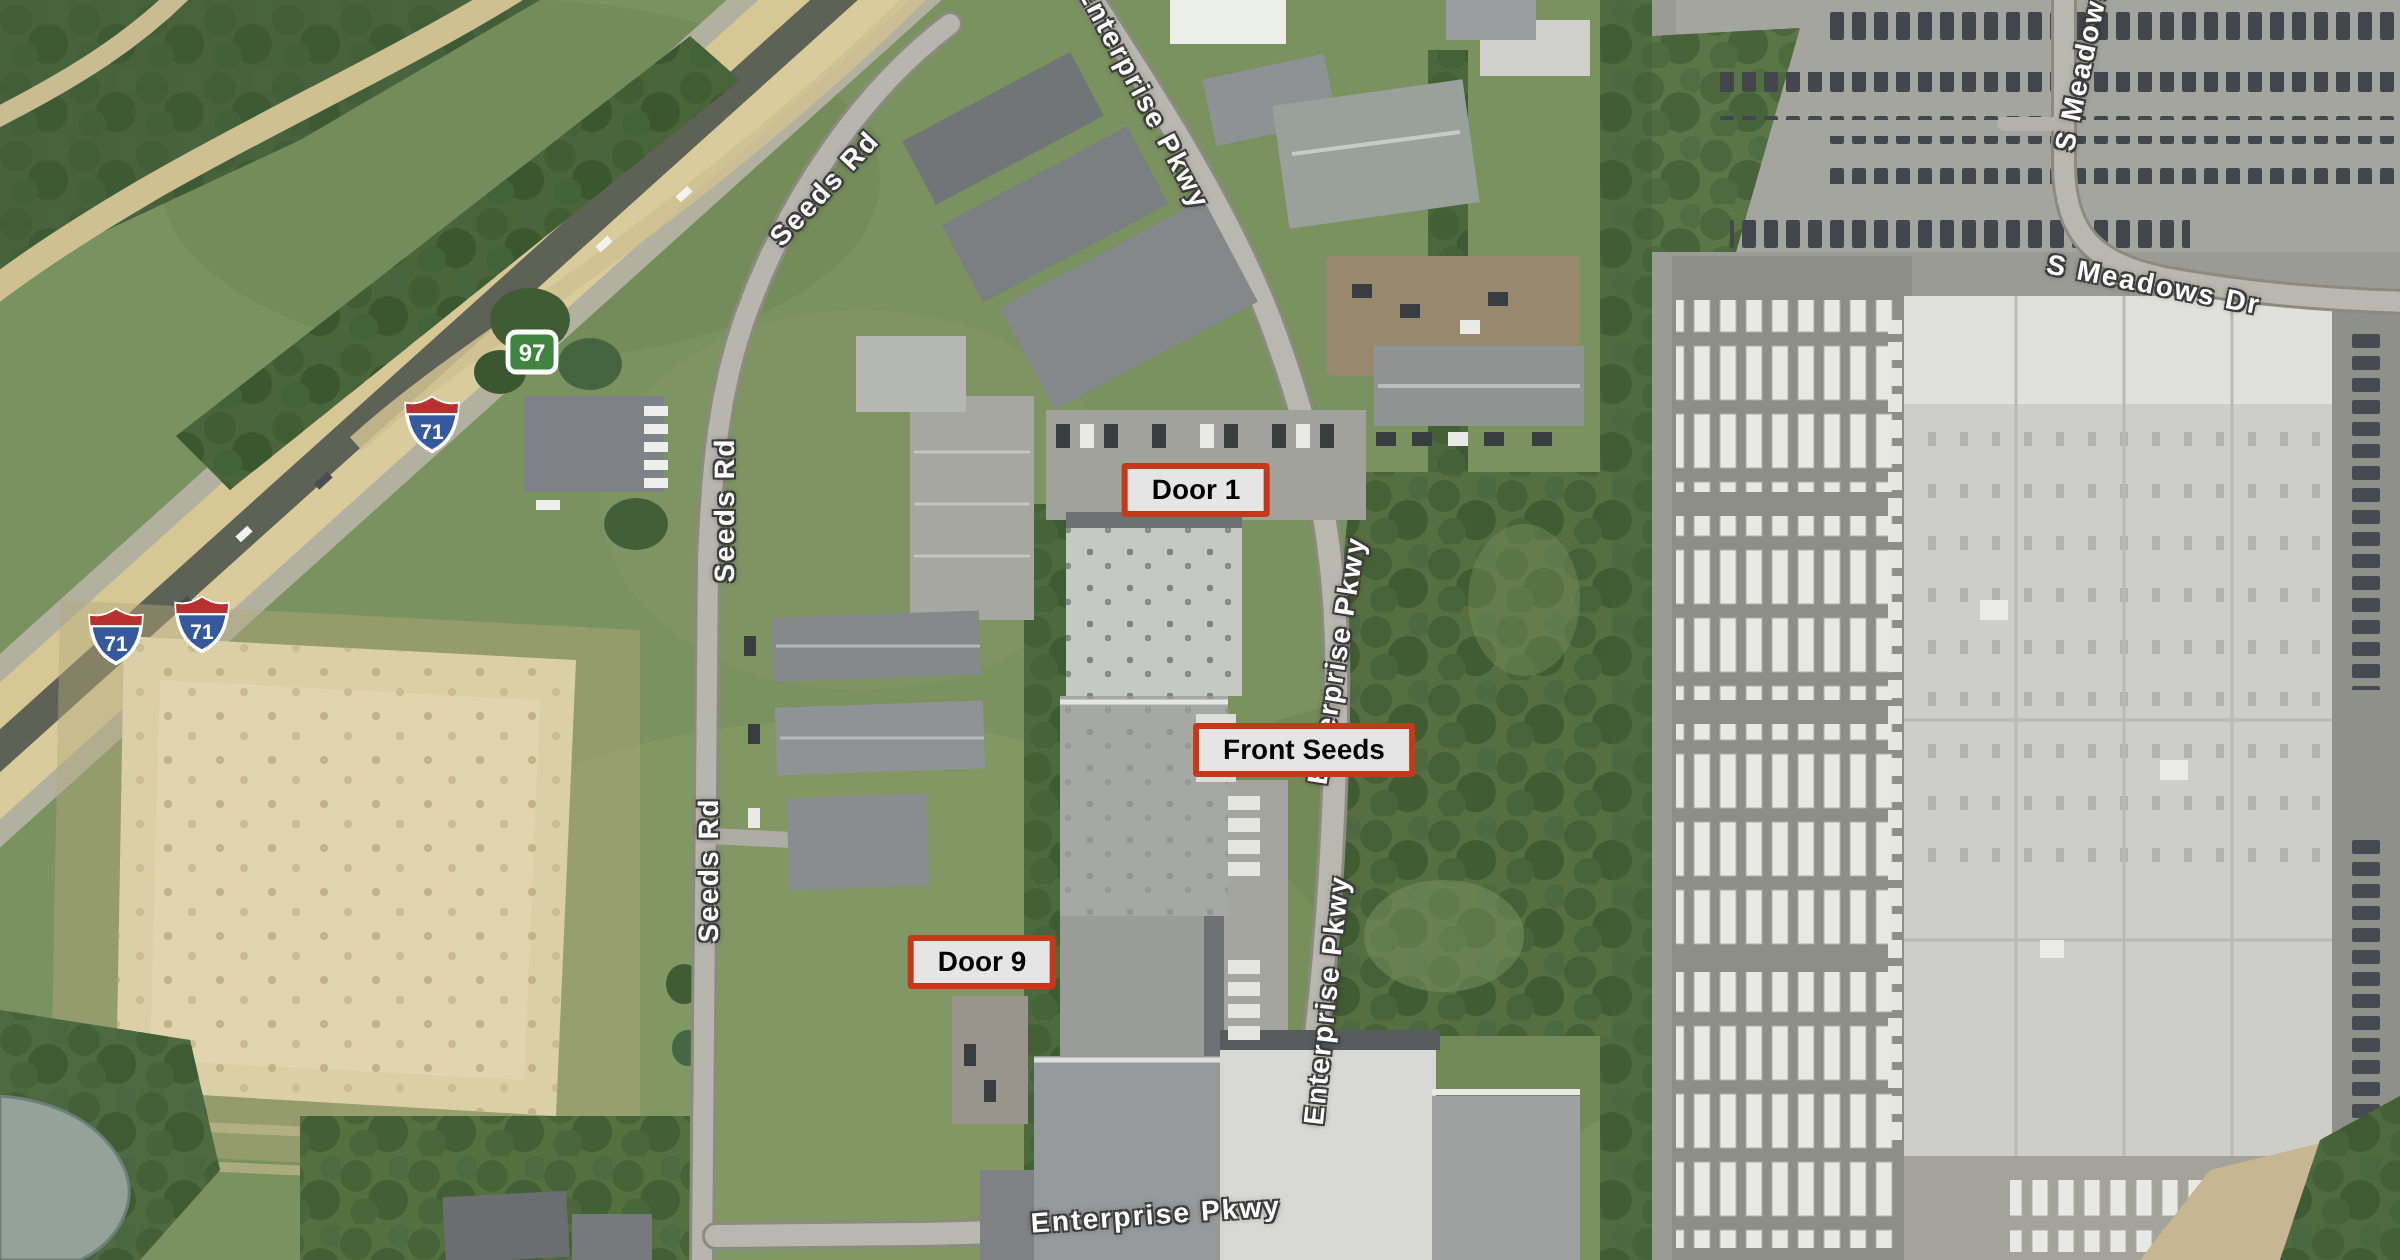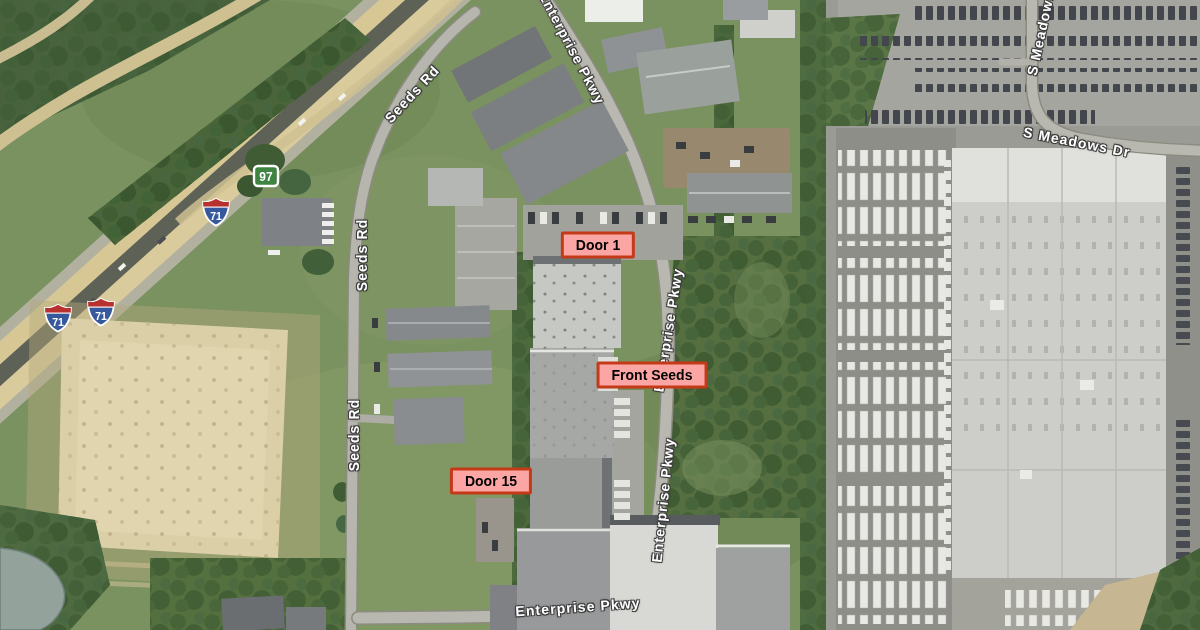--- a/index.html
+++ b/index.html
@@ -7,21 +7,21 @@
        font-family:"Liberation Sans",sans-serif;cursor:default;}
   #map svg.bg{position:absolute;left:0;top:0;}
   
   .rl{position:absolute;white-space:nowrap;color:#fff;
       font:700 14px "Liberation Sans",sans-serif;letter-spacing:1.1px;
       transform:translate(-50%,-50%) rotate(var(--r,0deg));
       text-shadow:-1px -1px 0 #3c3c3c,1px -1px 0 #3c3c3c,-1px 1px 0 #3c3c3c,
                   1px 1px 0 #3c3c3c,0 0 3px rgba(0,0,0,.65);}
   
   .door-marker{position:absolute;transform:translate(-50%,-50%);
-      background:#fca5a5;border:3px solid #c43a18;border-radius:2px;
+      background:#e5e5e5;border:3px solid #c43a18;border-radius:2px;
       color:#000;font:700 14px/1.5 "Liberation Sans",sans-serif;
       padding:0 12px;white-space:nowrap;}
   .shield{position:absolute;transform:translate(-50%,-50%);padding-left:46px;}
   .shield svg{display:block;}
   .shield text{font-family:"Liberation Sans",sans-serif;font-weight:bold;}
 </style>
 </head>
 <body>
 
 <div id="map">
@@ -309,15 +309,15 @@
   <div class="rl" style="left:354px;top:435px;--r:-90deg">Seeds Rd</div>
   <div class="rl" style="left:572px;top:48px;--r:62deg">Enterprise Pkwy</div>
   <div class="rl" style="left:668px;top:330px;--r:-81deg">Enterprise Pkwy</div>
   <div class="rl" style="left:663px;top:500px;--r:-84deg">Enterprise Pkwy</div>
   <div class="rl" style="left:578px;top:607px;--r:-4deg">Enterprise Pkwy</div>
   <div class="rl" style="left:1077px;top:142px;--r:11deg">S Meadows Dr</div>
   <div class="rl" style="left:1043px;top:22px;--r:-78deg">S Meadows Dr</div>
 
   <div class="door-marker" style="left:598px;top:245px">Door 1</div>
   <div class="door-marker" style="left:652px;top:375px">Front Seeds</div>
-  <div class="door-marker" style="left:491px;top:481px">Door 15</div>
+  <div class="door-marker" style="left:491px;top:481px">Door 9</div>
 
 </div>
 
 </body></html>

